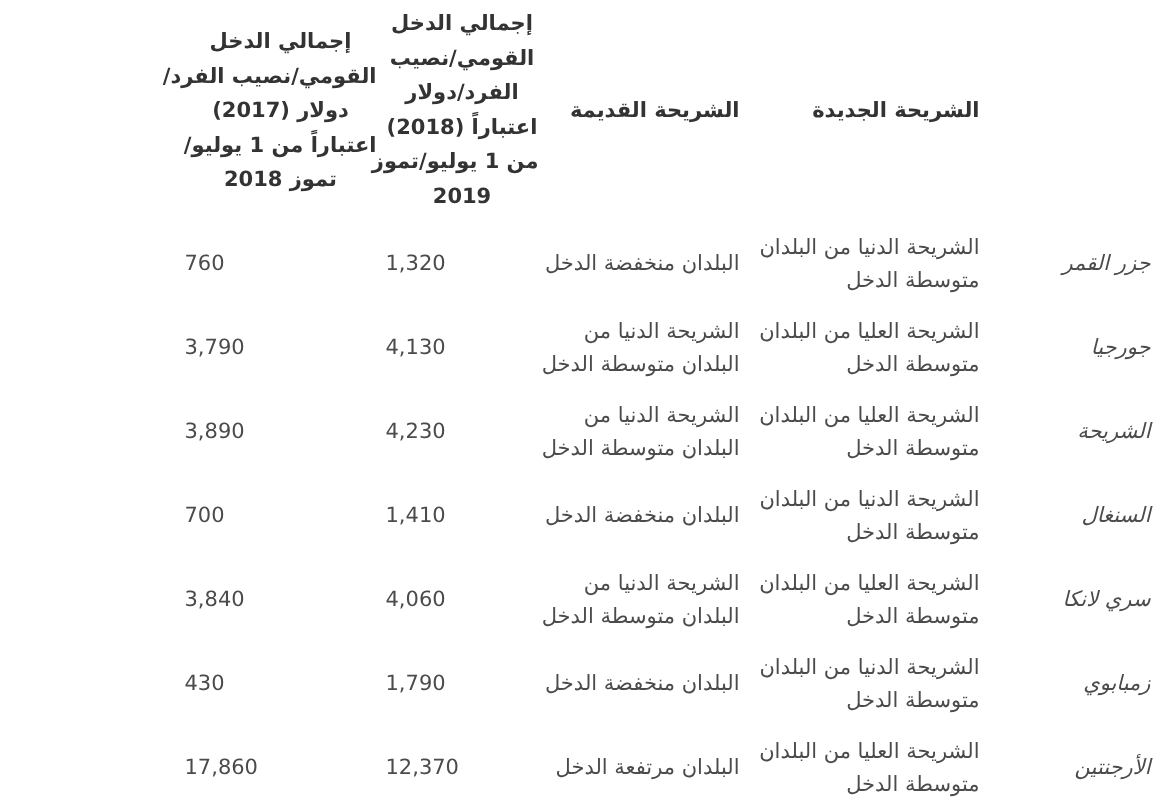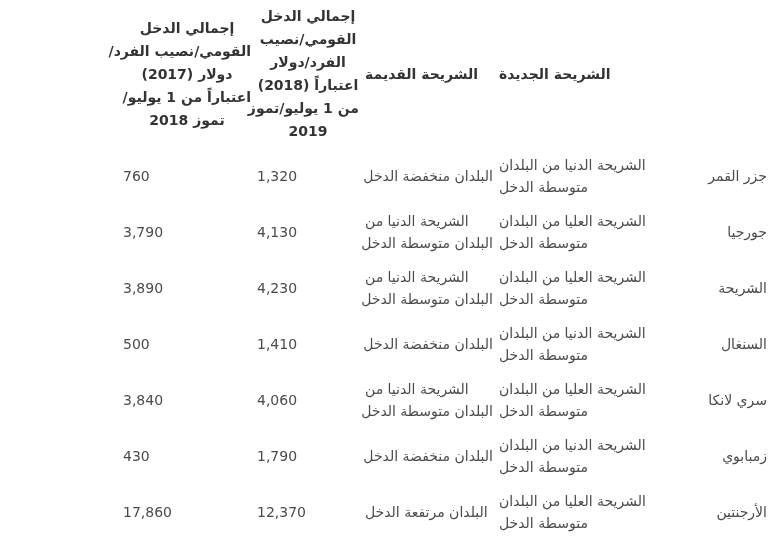--- a/index.html
+++ b/index.html
@@ -40,22 +40,22 @@
     font-weight: 700;
     color: #333333;
     line-height: 23px;
   }
   tbody td {
     height: 56px;
     font-weight: 400;
     color: #4b4b4b;
     line-height: 22px;
   }
-  .col-country { text-align: right; }
-  .col-cat     { text-align: left; }
+  .col-country { text-align: right; font-style: italic; }
+  .col-cat     { text-align: right; }
   .col-num     { text-align: left; }
   th.col-num   { text-align: center; }
   .ln { white-space: nowrap; }
 </style>
 </head>
 <body>
 
 <div class="page">
   <table class="income-table">
     <colgroup>
@@ -129,21 +129,21 @@
       <tr>
         <td class="col-country">السنغال</td>
         <td class="col-cat">
             <div class="ln">الشريحة الدنيا من البلدان</div>
             <div class="ln">متوسطة الدخل</div>
           </td>
         <td class="col-cat">
             <div class="ln">البلدان منخفضة الدخل</div>
           </td>
         <td class="col-num">1,410</td>
-        <td class="col-num">500</td>
+        <td class="col-num">700</td>
       </tr>
       <tr>
         <td class="col-country">سري لانكا</td>
         <td class="col-cat">
             <div class="ln">الشريحة العليا من البلدان</div>
             <div class="ln">متوسطة الدخل</div>
           </td>
         <td class="col-cat">
             <div class="ln">الشريحة الدنيا من</div>
             <div class="ln">البلدان متوسطة الدخل</div>

